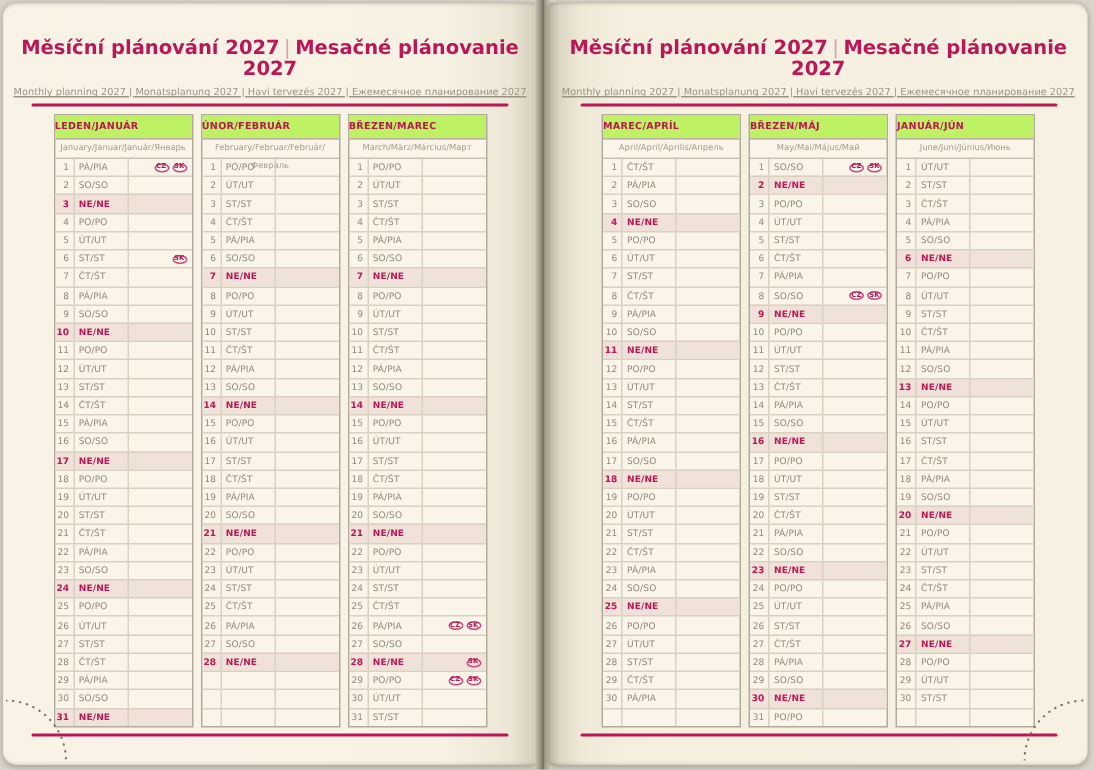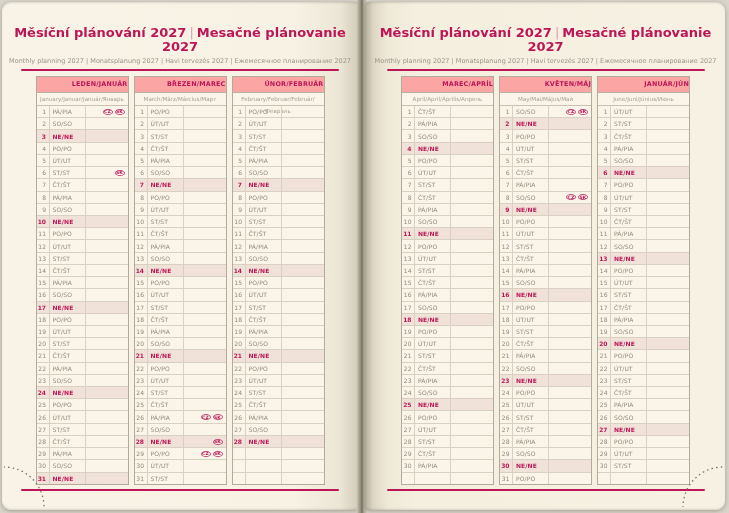--- a/index.html
+++ b/index.html
@@ -19,27 +19,27 @@
   }
   .page.right{
     left:366px;width:359px;border-radius:2px 9px 9px 2px;
     background:linear-gradient(to right,#b9b2a2 0%,#ddd6c5 2%,#efe9d8 6%,#f5efe0 14%,#f6f1e2 100%);
   }
   .spine{position:absolute;left:357px;top:0;width:10px;height:513px;
     background:linear-gradient(to right,#c9c3b3 0%,#8b8574 42%,#6f6958 50%,#a39d8c 62%,#d8d2c1 100%);}
   .page-inner{position:relative;width:100%;height:100%;padding-top:24px;box-sizing:border-box;text-align:center;}
   h1.title{margin:0 0 3px 0;font-size:13px;line-height:14px;font-weight:bold;color:#bc1656;letter-spacing:0;}
   .tsep{color:#dc9cb6;font-weight:normal;padding:0 3px;}
-  .subtitle{font-size:6.5px;color:#9b output94;color:#9b9488;margin:0 0 4px 0;}
+  .subtitle{font-size:6.5px;color:#9b output94;color:#9b9488;margin:0 0 4px 0;text-decoration:underline;}
   .rule{height:2px;background:#bc1656;border-radius:1px;width:318px;margin:0 auto 5px auto;}
   .rule.bottom{margin:4px auto 0 auto;}
   .months{display:flex;gap:5px;width:289px;margin:0 auto;text-align:left;}
   .month{width:93px;box-sizing:border-box;border:1px solid #b2aa9b;background:#faf5e8;}
-  .m-name{height:15px;line-height:15px;text-align:right;font-size:6.4px;font-weight:bold;
-    color:#bc1656;background:#fca5a5;border-bottom:1px solid #b9b1a2;letter-spacing:.2px;}
+  .m-name{height:15px;line-height:15px;text-align:left;font-size:6.4px;font-weight:bold;
+    color:#bc1656;background:#bef264;border-bottom:1px solid #b9b1a2;letter-spacing:.2px;}
   .m-langs{height:12px;line-height:12px;text-align:center;font-size:5.6px;color:#a59e90;
     border-bottom:1px solid #c9c2b3;}
   .m-rows{display:flex;flex-direction:column;height:378px;}
   .row{flex:1 1 0;display:flex;align-items:stretch;box-sizing:border-box;font-size:6px;color:#8f897c;}
   .row + .row{border-top:1px solid #d8d1c2;}
   .num{width:13px;box-sizing:border-box;border-right:1px solid #d8d1c2;display:flex;
     align-items:center;justify-content:flex-end;padding-right:2.5px;}
   .day{width:36px;box-sizing:border-box;border-right:1px solid #d8d1c2;display:flex;
     align-items:center;padding-left:3px;letter-spacing:.1px;}
   .note{flex:1;display:flex;align-items:center;justify-content:flex-end;gap:2px;padding-right:3px;}
@@ -224,20 +224,182 @@
               </div>
               <div class="row sun">
                 <span class="num">31</span>
                 <span class="day">NE/NE</span>
                 <span class="note"></span>
               </div>
             </div>
   </div>
 
   <div class="month">
+    <div class="m-name">ÚNOR/FEBRUÁR</div>
+    <div class="m-langs">February/Februar/Február/Февраль</div>
+    <div class="m-rows">
+              <div class="row">
+                <span class="num">1</span>
+                <span class="day">PO/PO</span>
+                <span class="note"></span>
+              </div>
+              <div class="row">
+                <span class="num">2</span>
+                <span class="day">ÚT/UT</span>
+                <span class="note"></span>
+              </div>
+              <div class="row">
+                <span class="num">3</span>
+                <span class="day">ST/ST</span>
+                <span class="note"></span>
+              </div>
+              <div class="row">
+                <span class="num">4</span>
+                <span class="day">ČT/ŠT</span>
+                <span class="note"></span>
+              </div>
+              <div class="row">
+                <span class="num">5</span>
+                <span class="day">PÁ/PIA</span>
+                <span class="note"></span>
+              </div>
+              <div class="row">
+                <span class="num">6</span>
+                <span class="day">SO/SO</span>
+                <span class="note"></span>
+              </div>
+              <div class="row sun">
+                <span class="num">7</span>
+                <span class="day">NE/NE</span>
+                <span class="note"></span>
+              </div>
+              <div class="row">
+                <span class="num">8</span>
+                <span class="day">PO/PO</span>
+                <span class="note"></span>
+              </div>
+              <div class="row">
+                <span class="num">9</span>
+                <span class="day">ÚT/UT</span>
+                <span class="note"></span>
+              </div>
+              <div class="row">
+                <span class="num">10</span>
+                <span class="day">ST/ST</span>
+                <span class="note"></span>
+              </div>
+              <div class="row">
+                <span class="num">11</span>
+                <span class="day">ČT/ŠT</span>
+                <span class="note"></span>
+              </div>
+              <div class="row">
+                <span class="num">12</span>
+                <span class="day">PÁ/PIA</span>
+                <span class="note"></span>
+              </div>
+              <div class="row">
+                <span class="num">13</span>
+                <span class="day">SO/SO</span>
+                <span class="note"></span>
+              </div>
+              <div class="row sun">
+                <span class="num">14</span>
+                <span class="day">NE/NE</span>
+                <span class="note"></span>
+              </div>
+              <div class="row">
+                <span class="num">15</span>
+                <span class="day">PO/PO</span>
+                <span class="note"></span>
+              </div>
+              <div class="row">
+                <span class="num">16</span>
+                <span class="day">ÚT/UT</span>
+                <span class="note"></span>
+              </div>
+              <div class="row">
+                <span class="num">17</span>
+                <span class="day">ST/ST</span>
+                <span class="note"></span>
+              </div>
+              <div class="row">
+                <span class="num">18</span>
+                <span class="day">ČT/ŠT</span>
+                <span class="note"></span>
+              </div>
+              <div class="row">
+                <span class="num">19</span>
+                <span class="day">PÁ/PIA</span>
+                <span class="note"></span>
+              </div>
+              <div class="row">
+                <span class="num">20</span>
+                <span class="day">SO/SO</span>
+                <span class="note"></span>
+              </div>
+              <div class="row sun">
+                <span class="num">21</span>
+                <span class="day">NE/NE</span>
+                <span class="note"></span>
+              </div>
+              <div class="row">
+                <span class="num">22</span>
+                <span class="day">PO/PO</span>
+                <span class="note"></span>
+              </div>
+              <div class="row">
+                <span class="num">23</span>
+                <span class="day">ÚT/UT</span>
+                <span class="note"></span>
+              </div>
+              <div class="row">
+                <span class="num">24</span>
+                <span class="day">ST/ST</span>
+                <span class="note"></span>
+              </div>
+              <div class="row">
+                <span class="num">25</span>
+                <span class="day">ČT/ŠT</span>
+                <span class="note"></span>
+              </div>
+              <div class="row">
+                <span class="num">26</span>
+                <span class="day">PÁ/PIA</span>
+                <span class="note"></span>
+              </div>
+              <div class="row">
+                <span class="num">27</span>
+                <span class="day">SO/SO</span>
+                <span class="note"></span>
+              </div>
+              <div class="row sun">
+                <span class="num">28</span>
+                <span class="day">NE/NE</span>
+                <span class="note"></span>
+              </div>
+              <div class="row">
+                <span class="num"></span>
+                <span class="day"></span>
+                <span class="note"></span>
+              </div>
+              <div class="row">
+                <span class="num"></span>
+                <span class="day"></span>
+                <span class="note"></span>
+              </div>
+              <div class="row">
+                <span class="num"></span>
+                <span class="day"></span>
+                <span class="note"></span>
+              </div>
+            </div>
+  </div>
+
+  <div class="month">
     <div class="m-name">BŘEZEN/MAREC</div>
     <div class="m-langs">March/März/Március/Март</div>
     <div class="m-rows">
               <div class="row">
                 <span class="num">1</span>
                 <span class="day">PO/PO</span>
                 <span class="note"></span>
               </div>
               <div class="row">
                 <span class="num">2</span>
@@ -388,182 +550,20 @@
                 </span>
               </div>
               <div class="row">
                 <span class="num">30</span>
                 <span class="day">ÚT/UT</span>
                 <span class="note"></span>
               </div>
               <div class="row">
                 <span class="num">31</span>
                 <span class="day">ST/ST</span>
-                <span class="note"></span>
-              </div>
-            </div>
-  </div>
-
-  <div class="month">
-    <div class="m-name">ÚNOR/FEBRUÁR</div>
-    <div class="m-langs">February/Februar/Február/Февраль</div>
-    <div class="m-rows">
-              <div class="row">
-                <span class="num">1</span>
-                <span class="day">PO/PO</span>
-                <span class="note"></span>
-              </div>
-              <div class="row">
-                <span class="num">2</span>
-                <span class="day">ÚT/UT</span>
-                <span class="note"></span>
-              </div>
-              <div class="row">
-                <span class="num">3</span>
-                <span class="day">ST/ST</span>
-                <span class="note"></span>
-              </div>
-              <div class="row">
-                <span class="num">4</span>
-                <span class="day">ČT/ŠT</span>
-                <span class="note"></span>
-              </div>
-              <div class="row">
-                <span class="num">5</span>
-                <span class="day">PÁ/PIA</span>
-                <span class="note"></span>
-              </div>
-              <div class="row">
-                <span class="num">6</span>
-                <span class="day">SO/SO</span>
-                <span class="note"></span>
-              </div>
-              <div class="row sun">
-                <span class="num">7</span>
-                <span class="day">NE/NE</span>
-                <span class="note"></span>
-              </div>
-              <div class="row">
-                <span class="num">8</span>
-                <span class="day">PO/PO</span>
-                <span class="note"></span>
-              </div>
-              <div class="row">
-                <span class="num">9</span>
-                <span class="day">ÚT/UT</span>
-                <span class="note"></span>
-              </div>
-              <div class="row">
-                <span class="num">10</span>
-                <span class="day">ST/ST</span>
-                <span class="note"></span>
-              </div>
-              <div class="row">
-                <span class="num">11</span>
-                <span class="day">ČT/ŠT</span>
-                <span class="note"></span>
-              </div>
-              <div class="row">
-                <span class="num">12</span>
-                <span class="day">PÁ/PIA</span>
-                <span class="note"></span>
-              </div>
-              <div class="row">
-                <span class="num">13</span>
-                <span class="day">SO/SO</span>
-                <span class="note"></span>
-              </div>
-              <div class="row sun">
-                <span class="num">14</span>
-                <span class="day">NE/NE</span>
-                <span class="note"></span>
-              </div>
-              <div class="row">
-                <span class="num">15</span>
-                <span class="day">PO/PO</span>
-                <span class="note"></span>
-              </div>
-              <div class="row">
-                <span class="num">16</span>
-                <span class="day">ÚT/UT</span>
-                <span class="note"></span>
-              </div>
-              <div class="row">
-                <span class="num">17</span>
-                <span class="day">ST/ST</span>
-                <span class="note"></span>
-              </div>
-              <div class="row">
-                <span class="num">18</span>
-                <span class="day">ČT/ŠT</span>
-                <span class="note"></span>
-              </div>
-              <div class="row">
-                <span class="num">19</span>
-                <span class="day">PÁ/PIA</span>
-                <span class="note"></span>
-              </div>
-              <div class="row">
-                <span class="num">20</span>
-                <span class="day">SO/SO</span>
-                <span class="note"></span>
-              </div>
-              <div class="row sun">
-                <span class="num">21</span>
-                <span class="day">NE/NE</span>
-                <span class="note"></span>
-              </div>
-              <div class="row">
-                <span class="num">22</span>
-                <span class="day">PO/PO</span>
-                <span class="note"></span>
-              </div>
-              <div class="row">
-                <span class="num">23</span>
-                <span class="day">ÚT/UT</span>
-                <span class="note"></span>
-              </div>
-              <div class="row">
-                <span class="num">24</span>
-                <span class="day">ST/ST</span>
-                <span class="note"></span>
-              </div>
-              <div class="row">
-                <span class="num">25</span>
-                <span class="day">ČT/ŠT</span>
-                <span class="note"></span>
-              </div>
-              <div class="row">
-                <span class="num">26</span>
-                <span class="day">PÁ/PIA</span>
-                <span class="note"></span>
-              </div>
-              <div class="row">
-                <span class="num">27</span>
-                <span class="day">SO/SO</span>
-                <span class="note"></span>
-              </div>
-              <div class="row sun">
-                <span class="num">28</span>
-                <span class="day">NE/NE</span>
-                <span class="note"></span>
-              </div>
-              <div class="row">
-                <span class="num"></span>
-                <span class="day"></span>
-                <span class="note"></span>
-              </div>
-              <div class="row">
-                <span class="num"></span>
-                <span class="day"></span>
-                <span class="note"></span>
-              </div>
-              <div class="row">
-                <span class="num"></span>
-                <span class="day"></span>
                 <span class="note"></span>
               </div>
             </div>
   </div>
 </div>
       <div class="rule bottom"></div>
       <svg class="corner bl" width="48" height="48" viewBox="0 0 48 48">
         <path d="M0,8 A40,40 0 0 1 40,48" fill="none" stroke="#7a7466" stroke-width="1.4" stroke-linecap="round" stroke-dasharray="0.3 4.4"></path>
       </svg>
     </div>
@@ -733,21 +733,21 @@
               </div>
               <div class="row">
                 <span class="num"></span>
                 <span class="day"></span>
                 <span class="note"></span>
               </div>
             </div>
   </div>
 
   <div class="month">
-    <div class="m-name">KVĚTEN/MÁJ</div>
+    <div class="m-name">BŘEZEN/MÁJ</div>
     <div class="m-langs">May/Mai/Május/Май</div>
     <div class="m-rows">
               <div class="row">
                 <span class="num">1</span>
                 <span class="day">SO/SO</span>
                 <span class="note">
                   <span class="badge">CZ</span>
                   <span class="badge">SK</span>
                 </span>
               </div>

